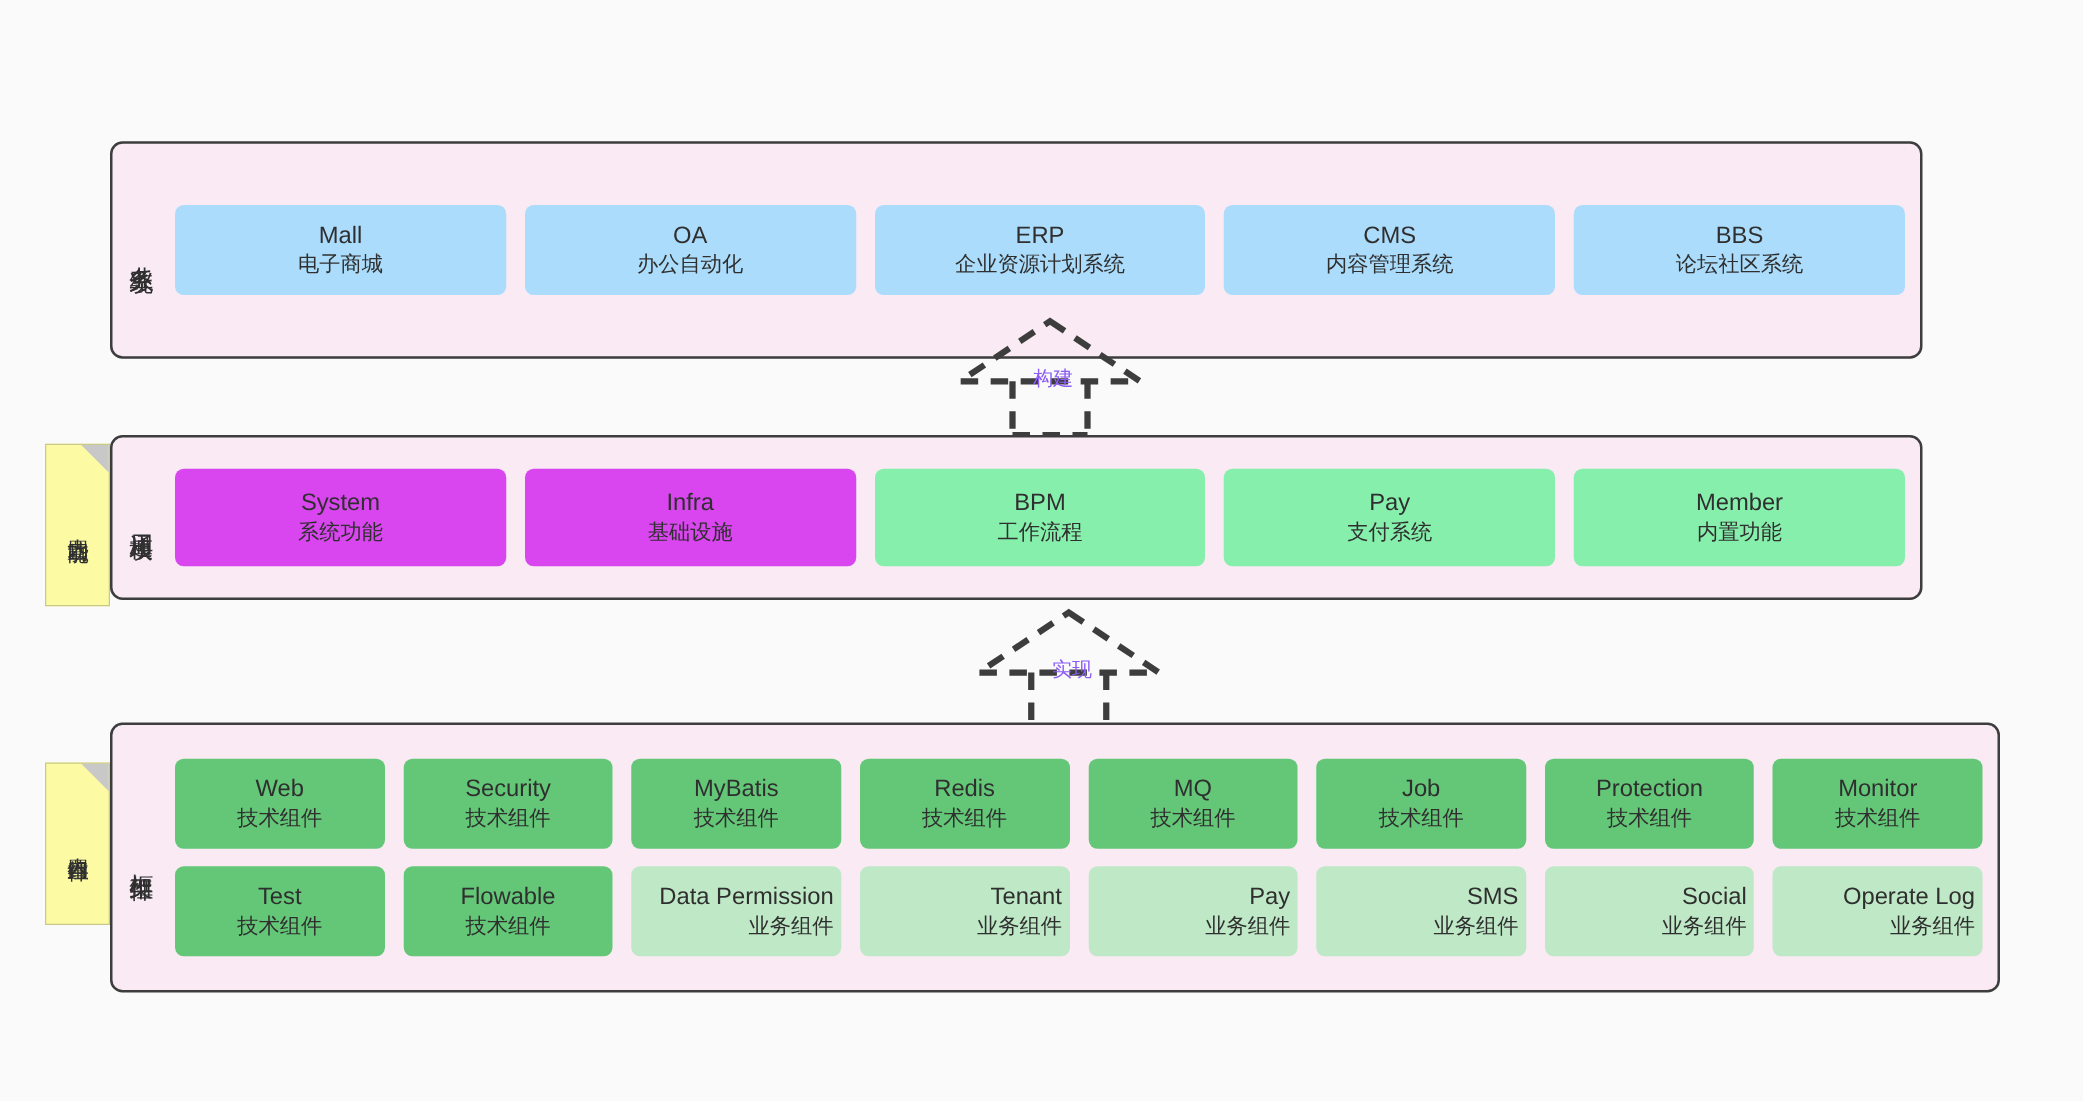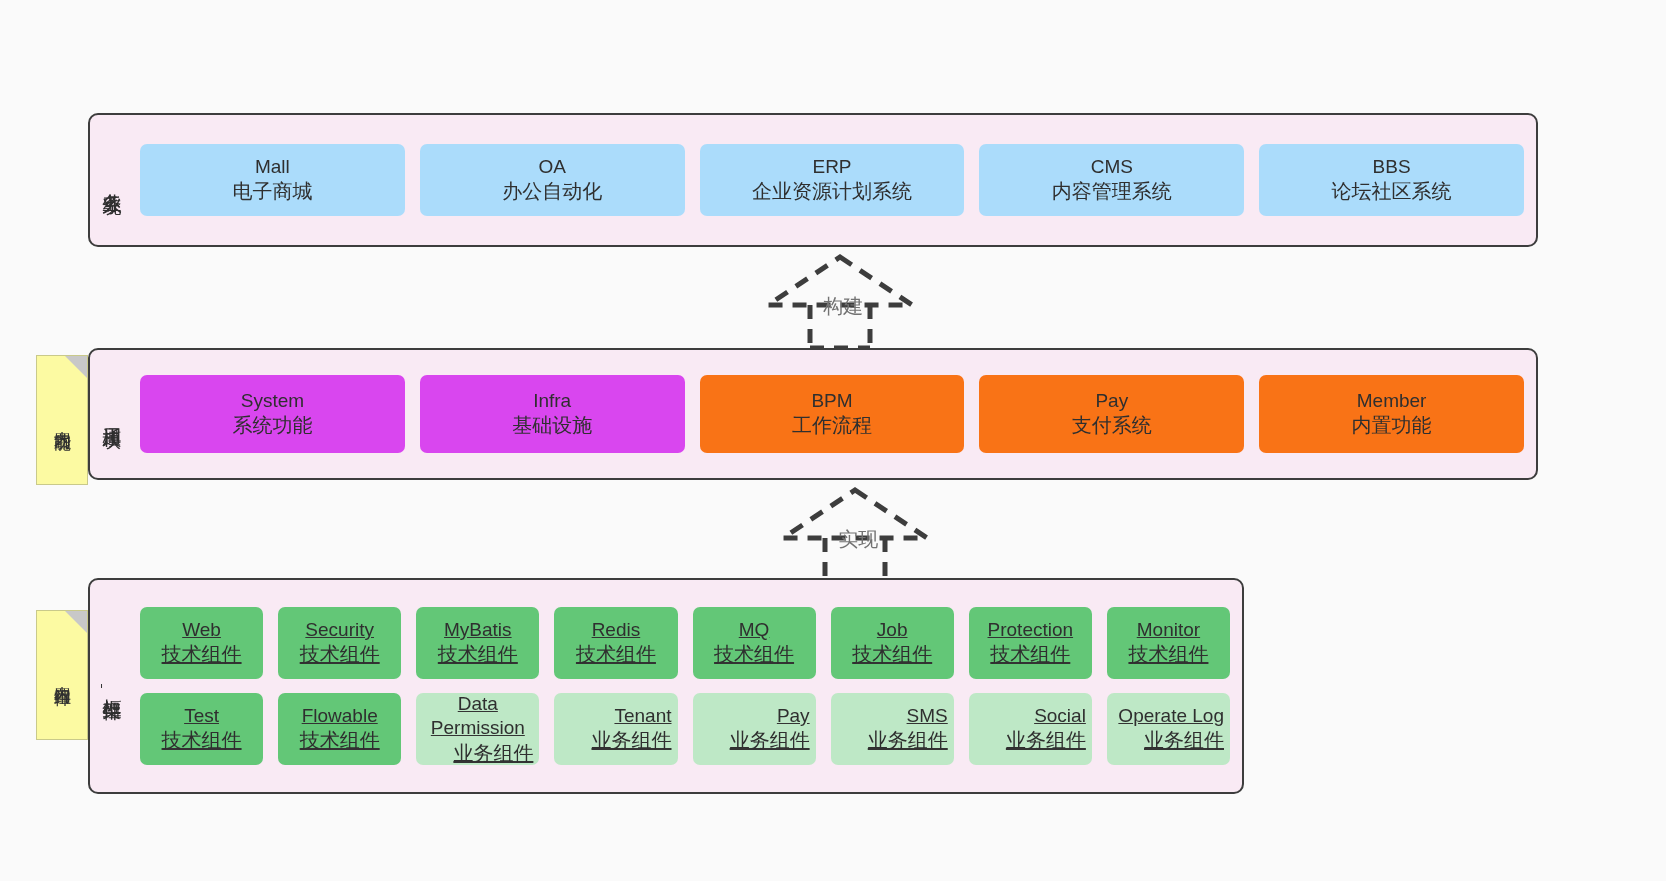--- a/index.html
+++ b/index.html
@@ -62,56 +62,55 @@
     justify-content: center;
     text-align: center;
     color: #2f2f2f;
     padding: 4px 6px;
   }
   .cell .c-title {
     font-size: 19px;
     line-height: 1.28;
   }
   .cell .c-sub {
-    font-size: 20px;
+    font-size: 17px;
     line-height: 1.28;
   }
 
   
   #layer-business {
     left: 88px;
     top: 113px;
     width: 1450px;
-    height: 134px;
+    height: 174px;
   }
   #layer-business .cell {
     height: 72px;
     background: #abdcfb;
   }
 
   
   #layer-modules {
     left: 88px;
     top: 348px;
     width: 1450px;
     height: 132px;
   }
   #layer-modules .cell {
     height: 78px;
   }
   .cell.red-strong { background: #d946ef; }
-  .cell.red-light  { background: #f97316; }
+  .cell.red-light  { background: #86efac; }
 
   
   #layer-framework {
     left: 88px;
     top: 578px;
-    width: 1156px;
+    width: 1512px;
     height: 216px;
-    text-decoration: underline;
   }
   #layer-framework .layer-body { gap: 14px; padding-top: 12px; padding-bottom: 12px; }
   #layer-framework .cell { height: 72px; }
   .cell.green-strong { background: #63c777; }
   .cell.green-light  { background: #bee8c6; align-items: flex-end; }
 
   
   .note {
     position: absolute;
     box-sizing: border-box;
@@ -147,22 +146,22 @@
     height: 95px;
   }
   #arrow-build  { left: 760px; top: 255px; }
   #arrow-impl   { left: 775px; top: 488px; }
   .uml-arrow svg { display: block; overflow: visible; }
   .uml-arrow .arrow-label {
     position: absolute;
     left: 50%;
     top: 38px;
     transform: translateX(-42%);
-    font-size: 20px;
-    color: #737373;
+    font-size: 16px;
+    color: #8b5cf6;
     background: transparent;
     white-space: nowrap;
   }
 </style>
 </head>
 <body>
 
 <div class="layer" id="layer-business">
   <div class="layer-title">业务系统</div>
   <div class="layer-body">

